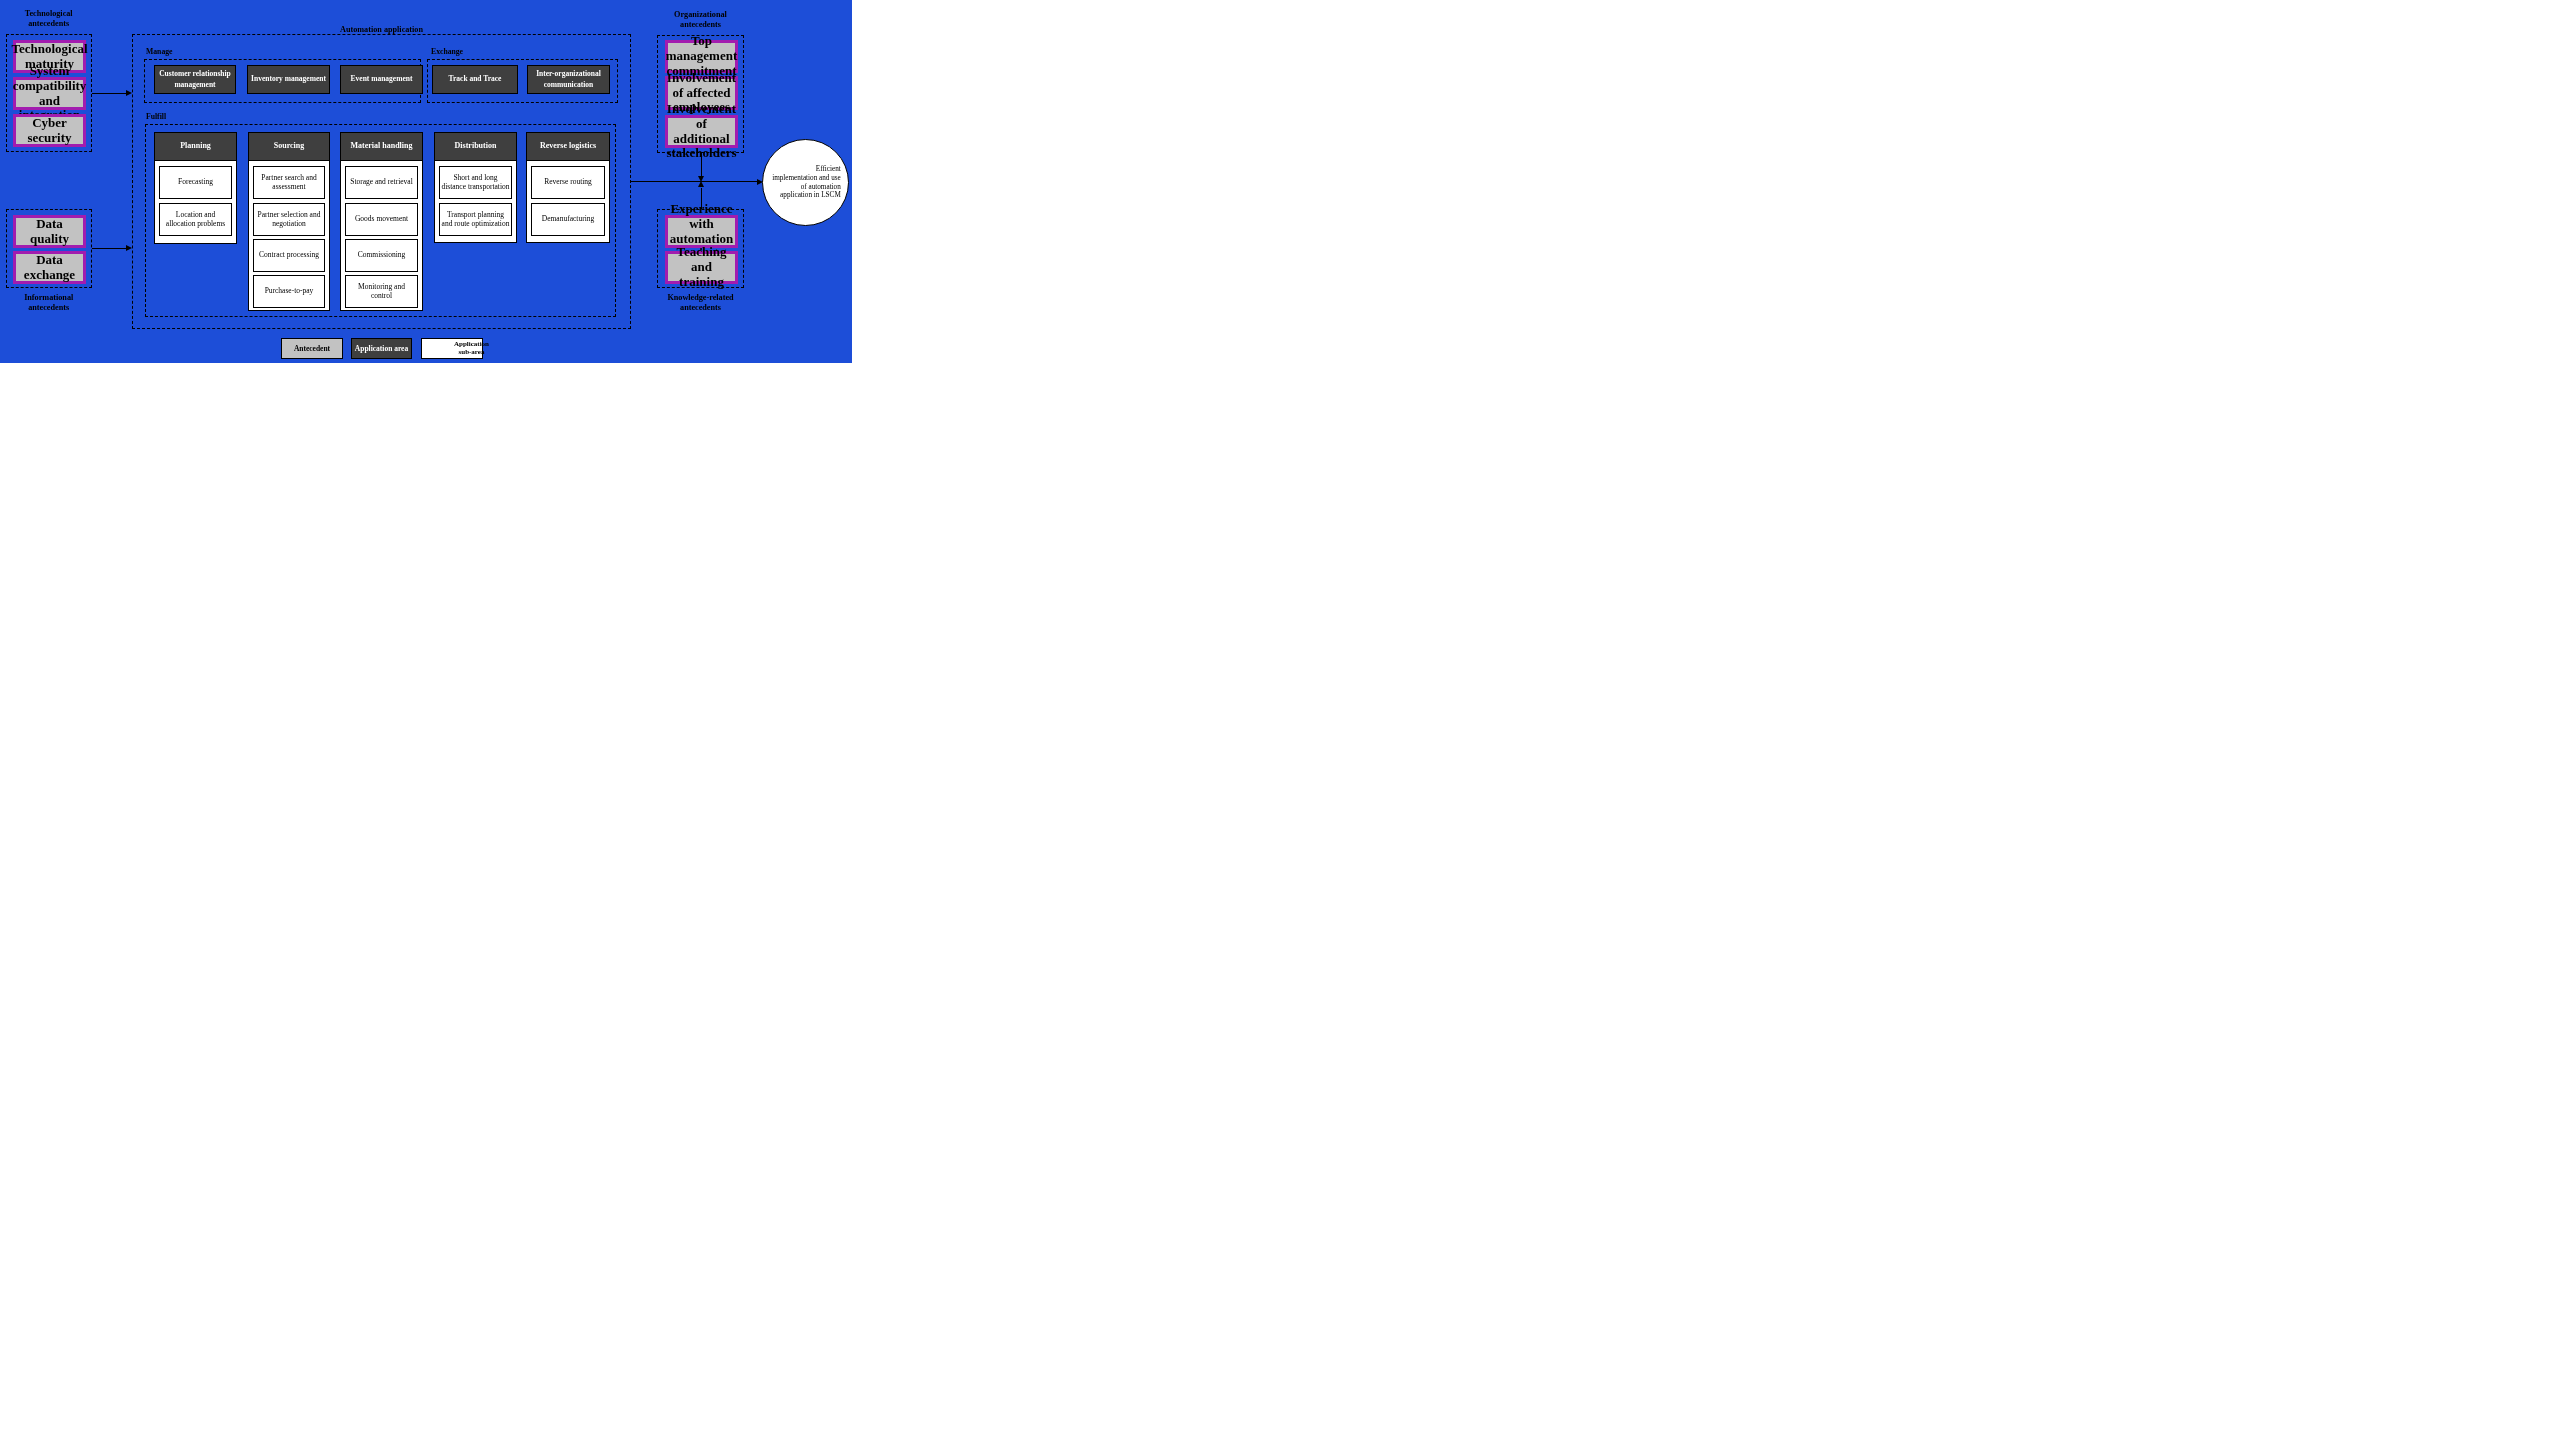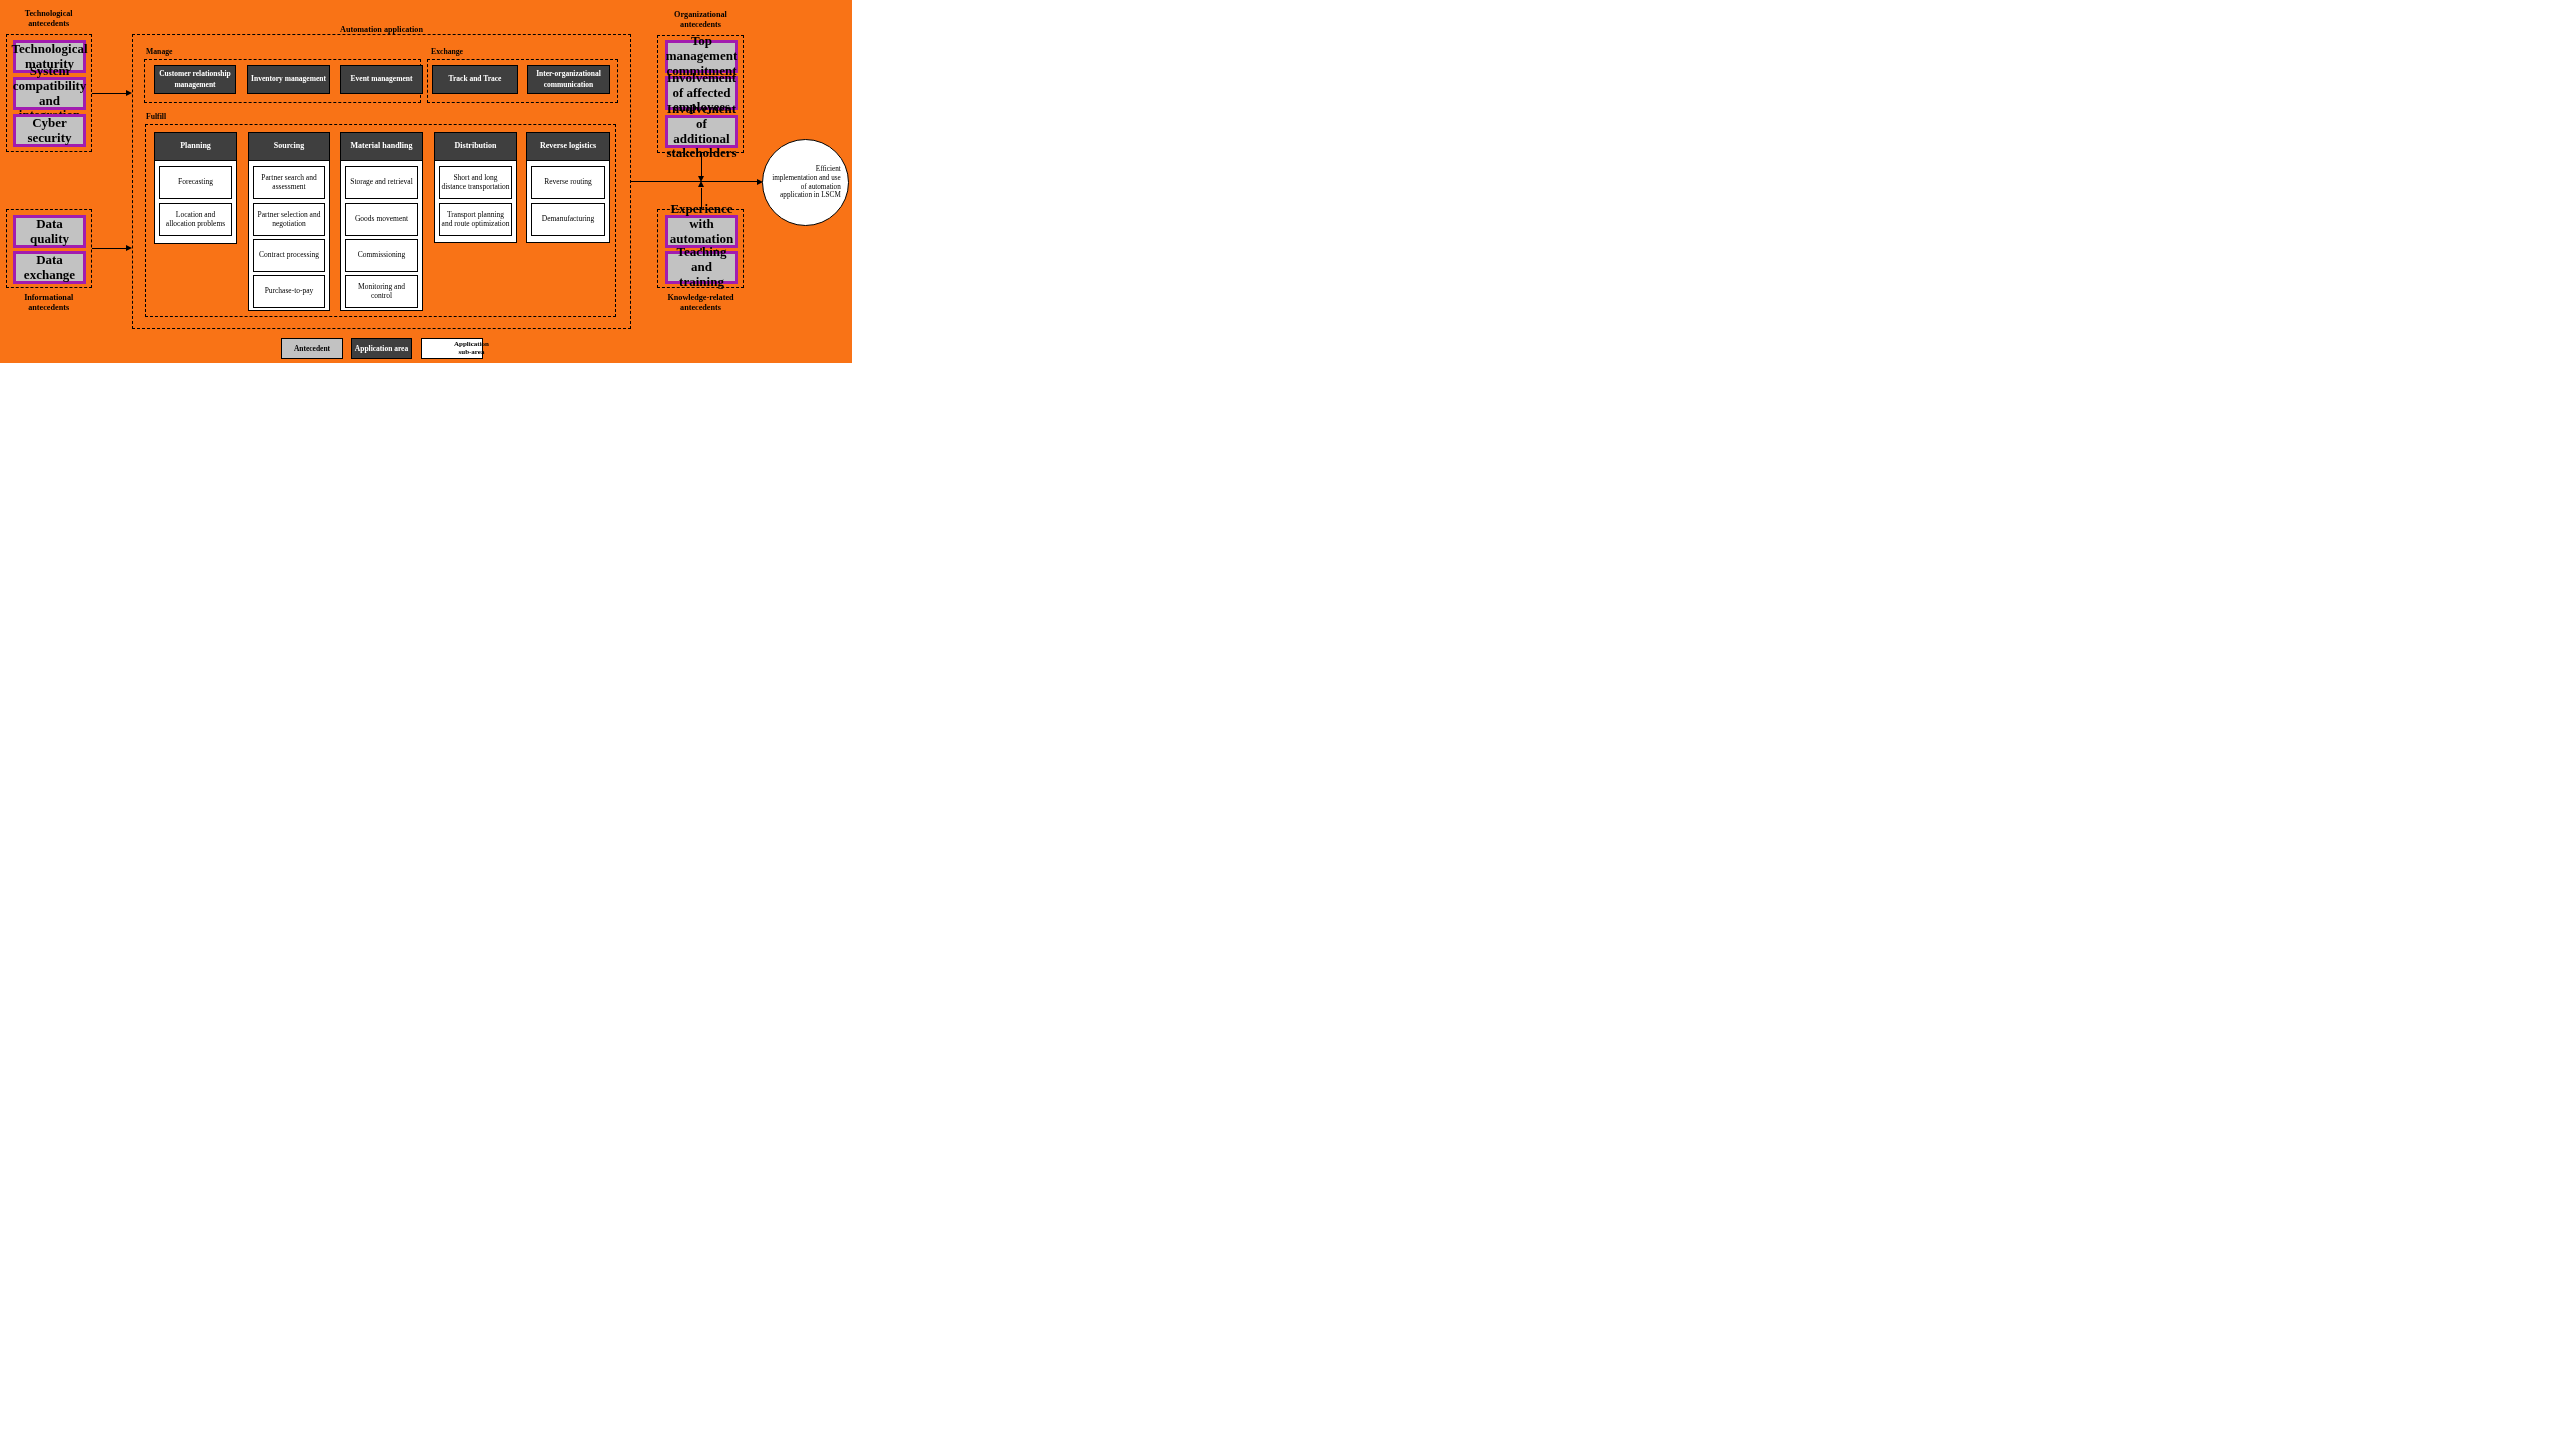--- a/index.html
+++ b/index.html
@@ -1,17 +1,17 @@
 <!DOCTYPE html>
 <html style="font-size:8.2px"><head>
 <meta charset="utf-8">
 <style>
   html,body{margin:0;padding:0;background:#fff;}
   #canvas{
-    position:relative; width:852px; height:363px; background:#f97316;
+    position:relative; width:852px; height:363px; background:#1d4ed8;
     font-family:"Liberation Serif", serif; color:#000;
   }
   .dashedbox{position:absolute; border:1.5px dashed #000; box-sizing:border-box; background:transparent;}
   .graybox{
     position:absolute; background:#c2c2c2; border:3px solid #a21caf; box-sizing:border-box;
     display:flex; align-items:center; justify-content:center; text-align:center;
     font-size:13px; line-height:1.15; padding:1px 2.1px;font-weight:bold;
   }
   .darkbox{
     position:absolute; background:#3f3f3f; color:#fff; border:1.5px solid #000; box-sizing:border-box;

